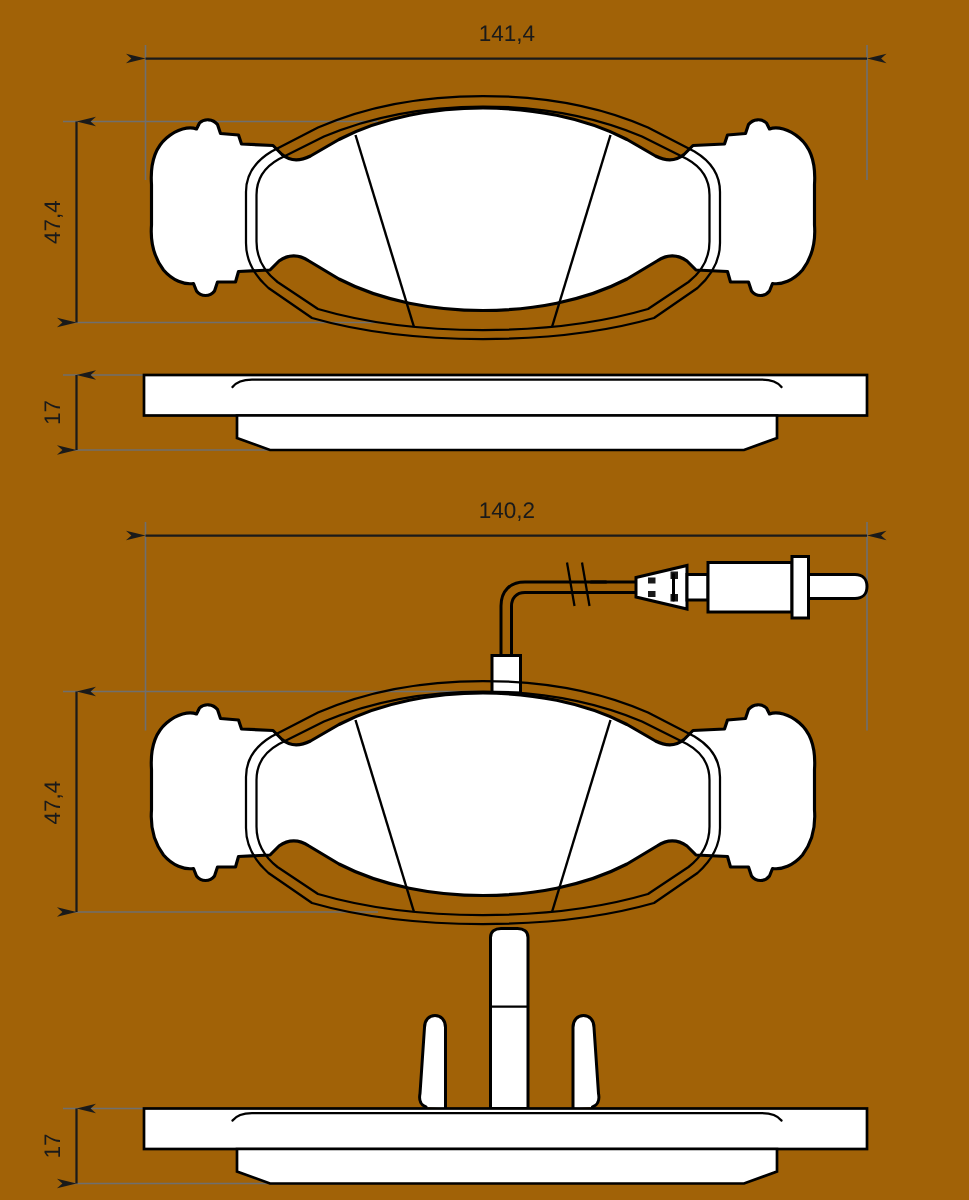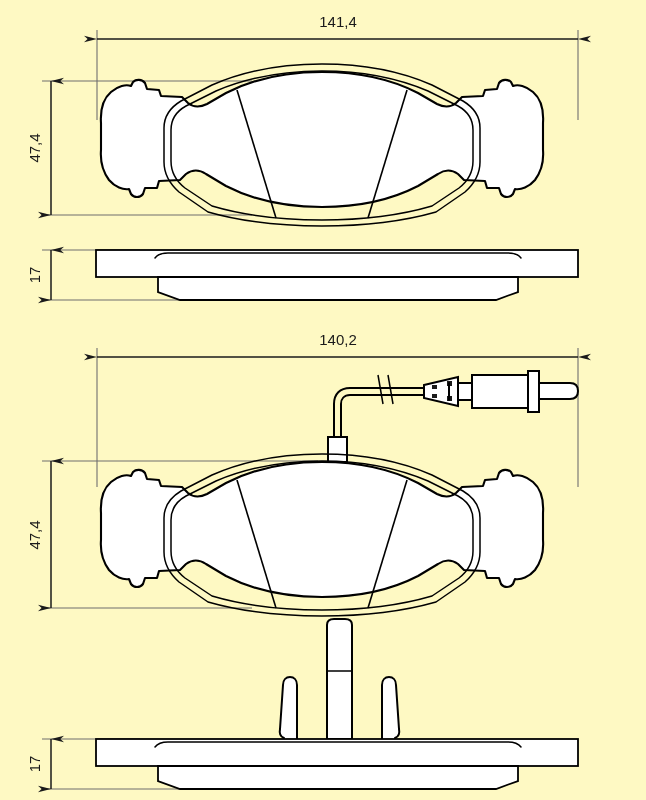--- a/index.html
+++ b/index.html
@@ -1,21 +1,21 @@
 <!DOCTYPE html>
 <html><head>
 <meta charset="utf-8">
 <style>
   html,body{margin:0;padding:0;background:#ffffff;}
   body{
     width:646px;height:800px;
     font-family:"Liberation Sans", sans-serif;
     overflow:hidden;
   }
-  #drawing-root{position:relative;width:646px;height:800px;background:#fef9c3;}
+  #drawing-root{position:relative;width:646px;height:800px;background:#a16207;}
   svg{display:block;}
   .dimtext{
     font-family:"Liberation Sans", sans-serif;
     font-size:15px;
     fill:#1a1a1a;
   }
   .part{fill:#ffffff;stroke:#000000;stroke-width:2.1;stroke-linejoin:round;stroke-linecap:round;}
   .partthin{fill:none;stroke:#000000;stroke-width:1.5;stroke-linejoin:round;stroke-linecap:round;}
   .slot{fill:none;stroke:#000000;stroke-width:1.6;}
   .sideface{fill:#ffffff;stroke:#000000;stroke-width:1.8;stroke-linejoin:miter;}

